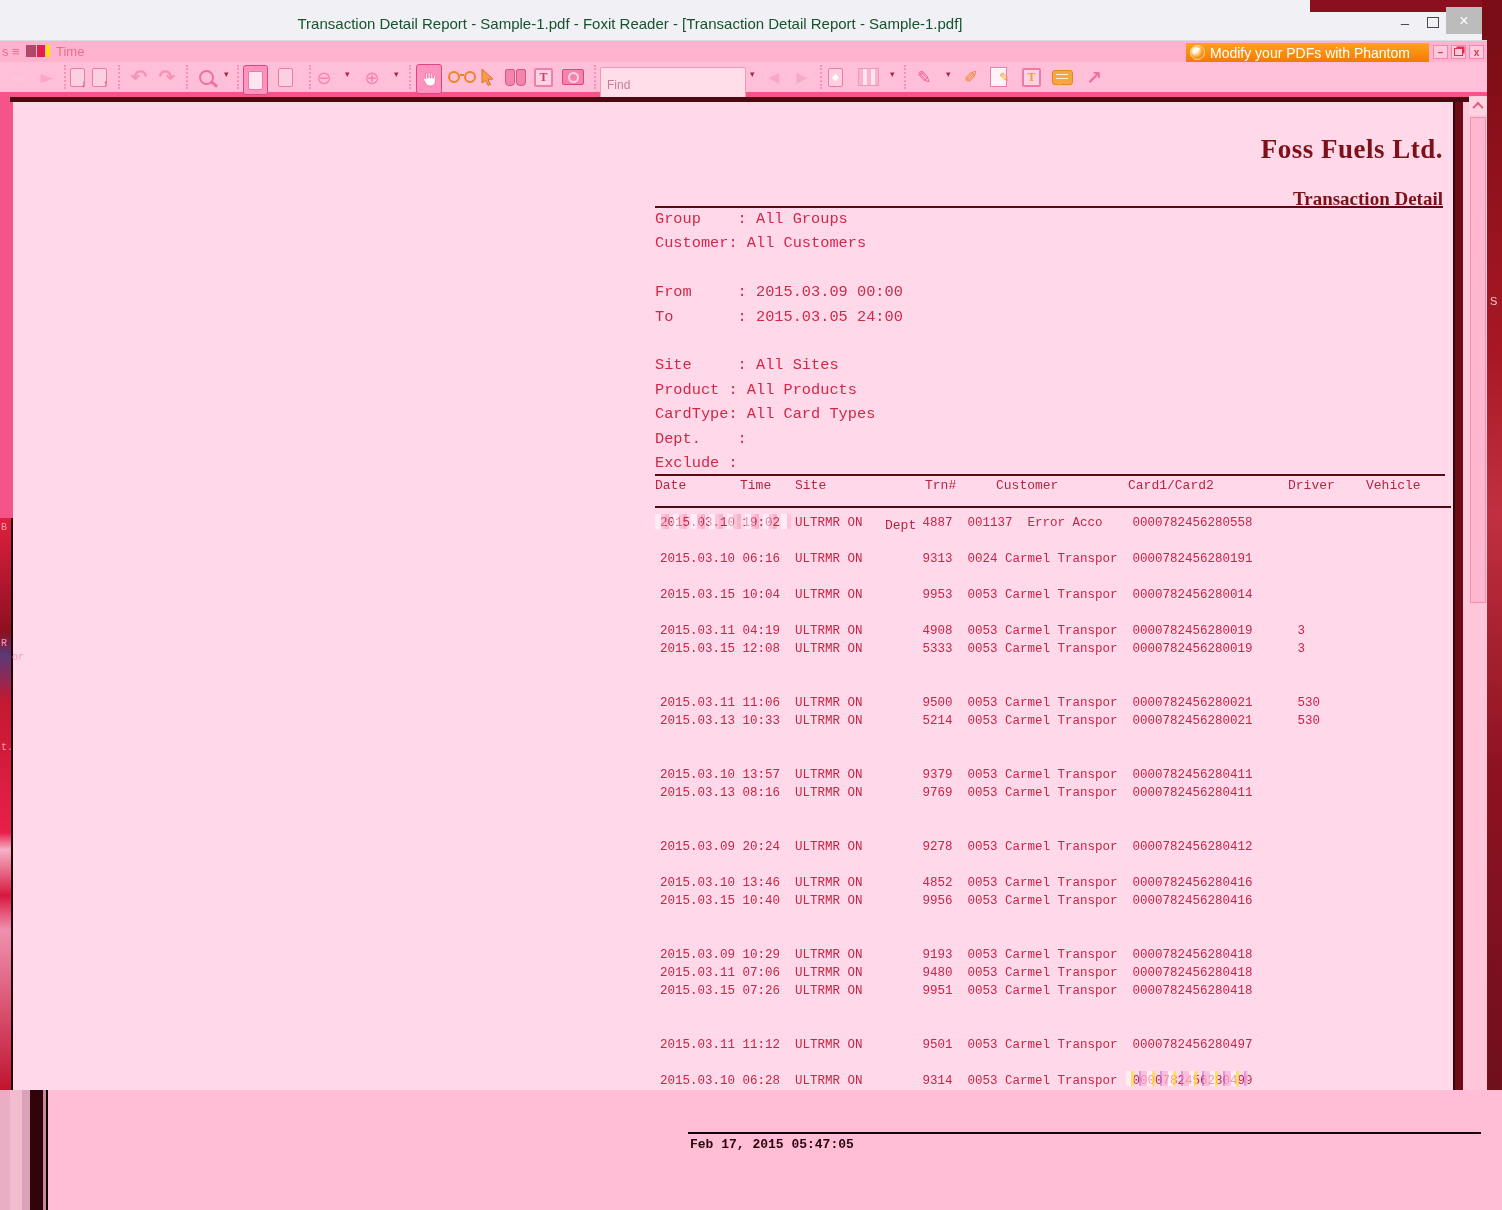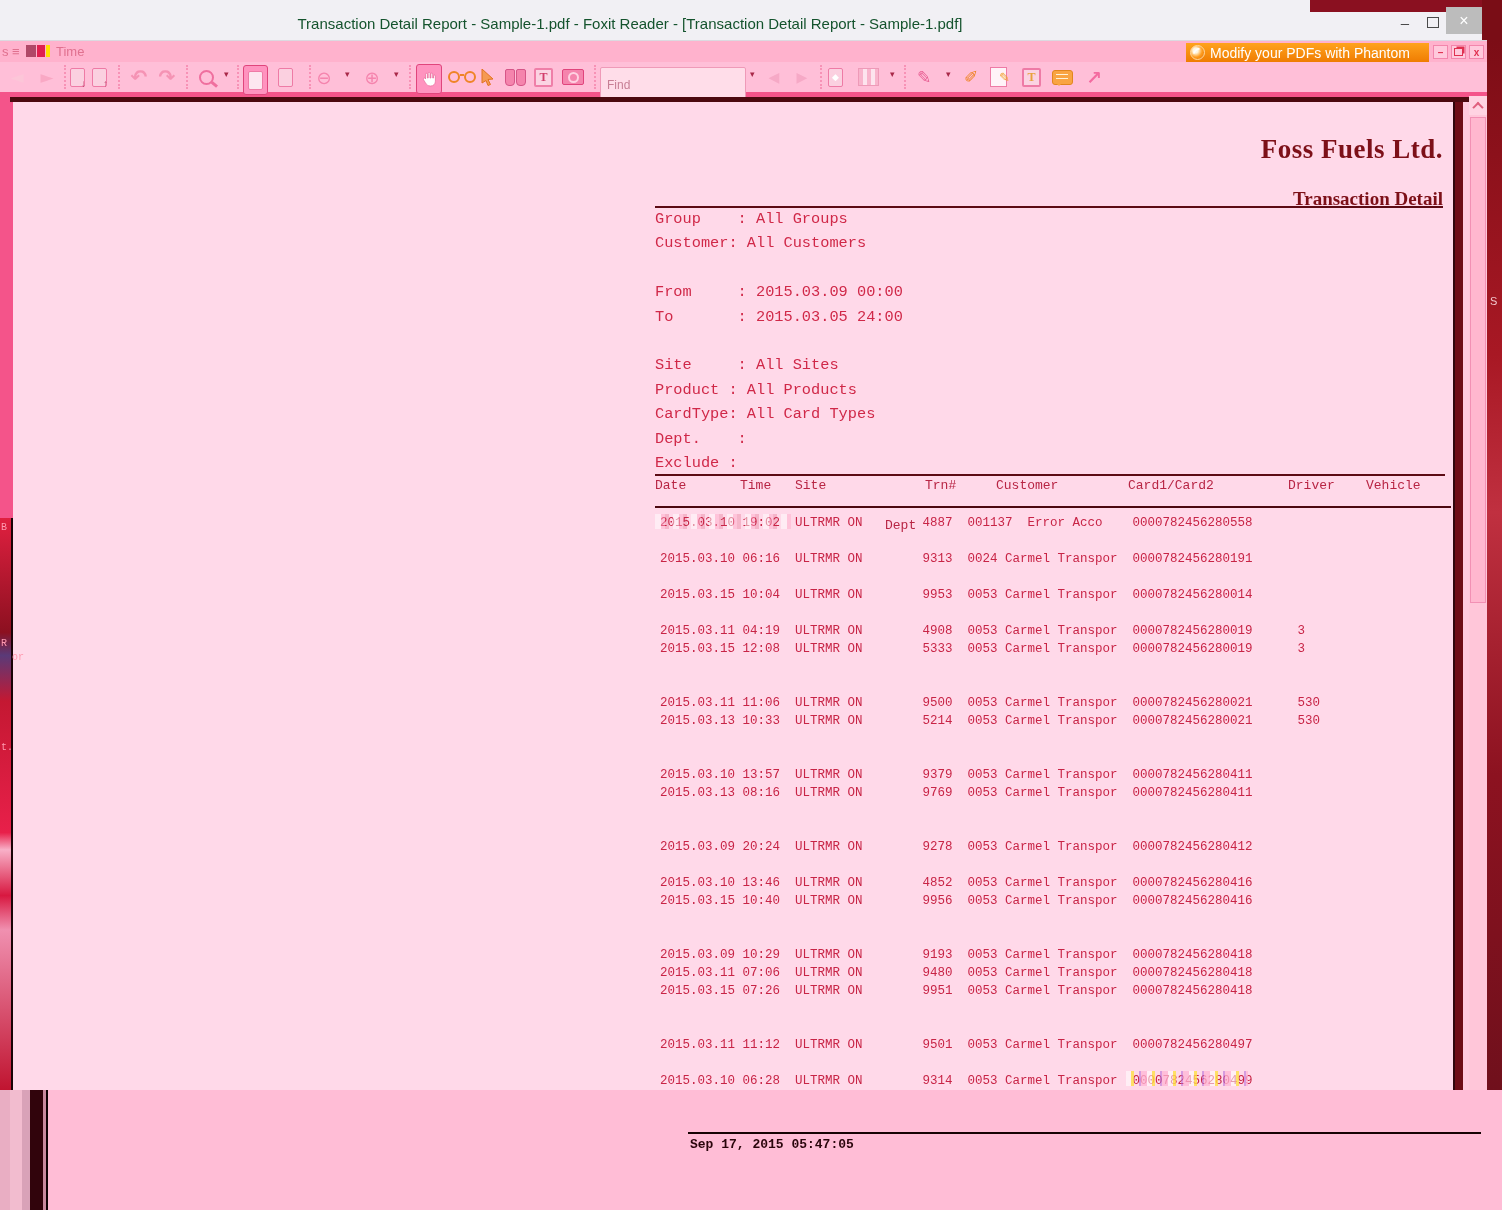--- a/index.html
+++ b/index.html
@@ -336,15 +336,15 @@
 
 
 2015.03.11 11:12  ULTRMR ON        9501  0053 Carmel Transpor  0000782456280497      
 
 2015.03.10 06:28  ULTRMR ON        9314  0053 Carmel Transpor  0000782456280499      </pre>
 
   <div class="abs row-glitch softer" style="left:655px;top:514px;width:136px;height:15px;"></div>
   <div class="abs row-glitch" style="left:1126px;top:1071px;width:122px;height:15px;"></div>
 
   <div class="abs" id="footer-line"></div>
-  <div class="abs" id="footer-ts">Sep 17, 2015 05:47:05</div>
+  <div class="abs" id="footer-ts">Feb 17, 2015 05:47:05</div>
 
 </div>
 
 </body></html>

